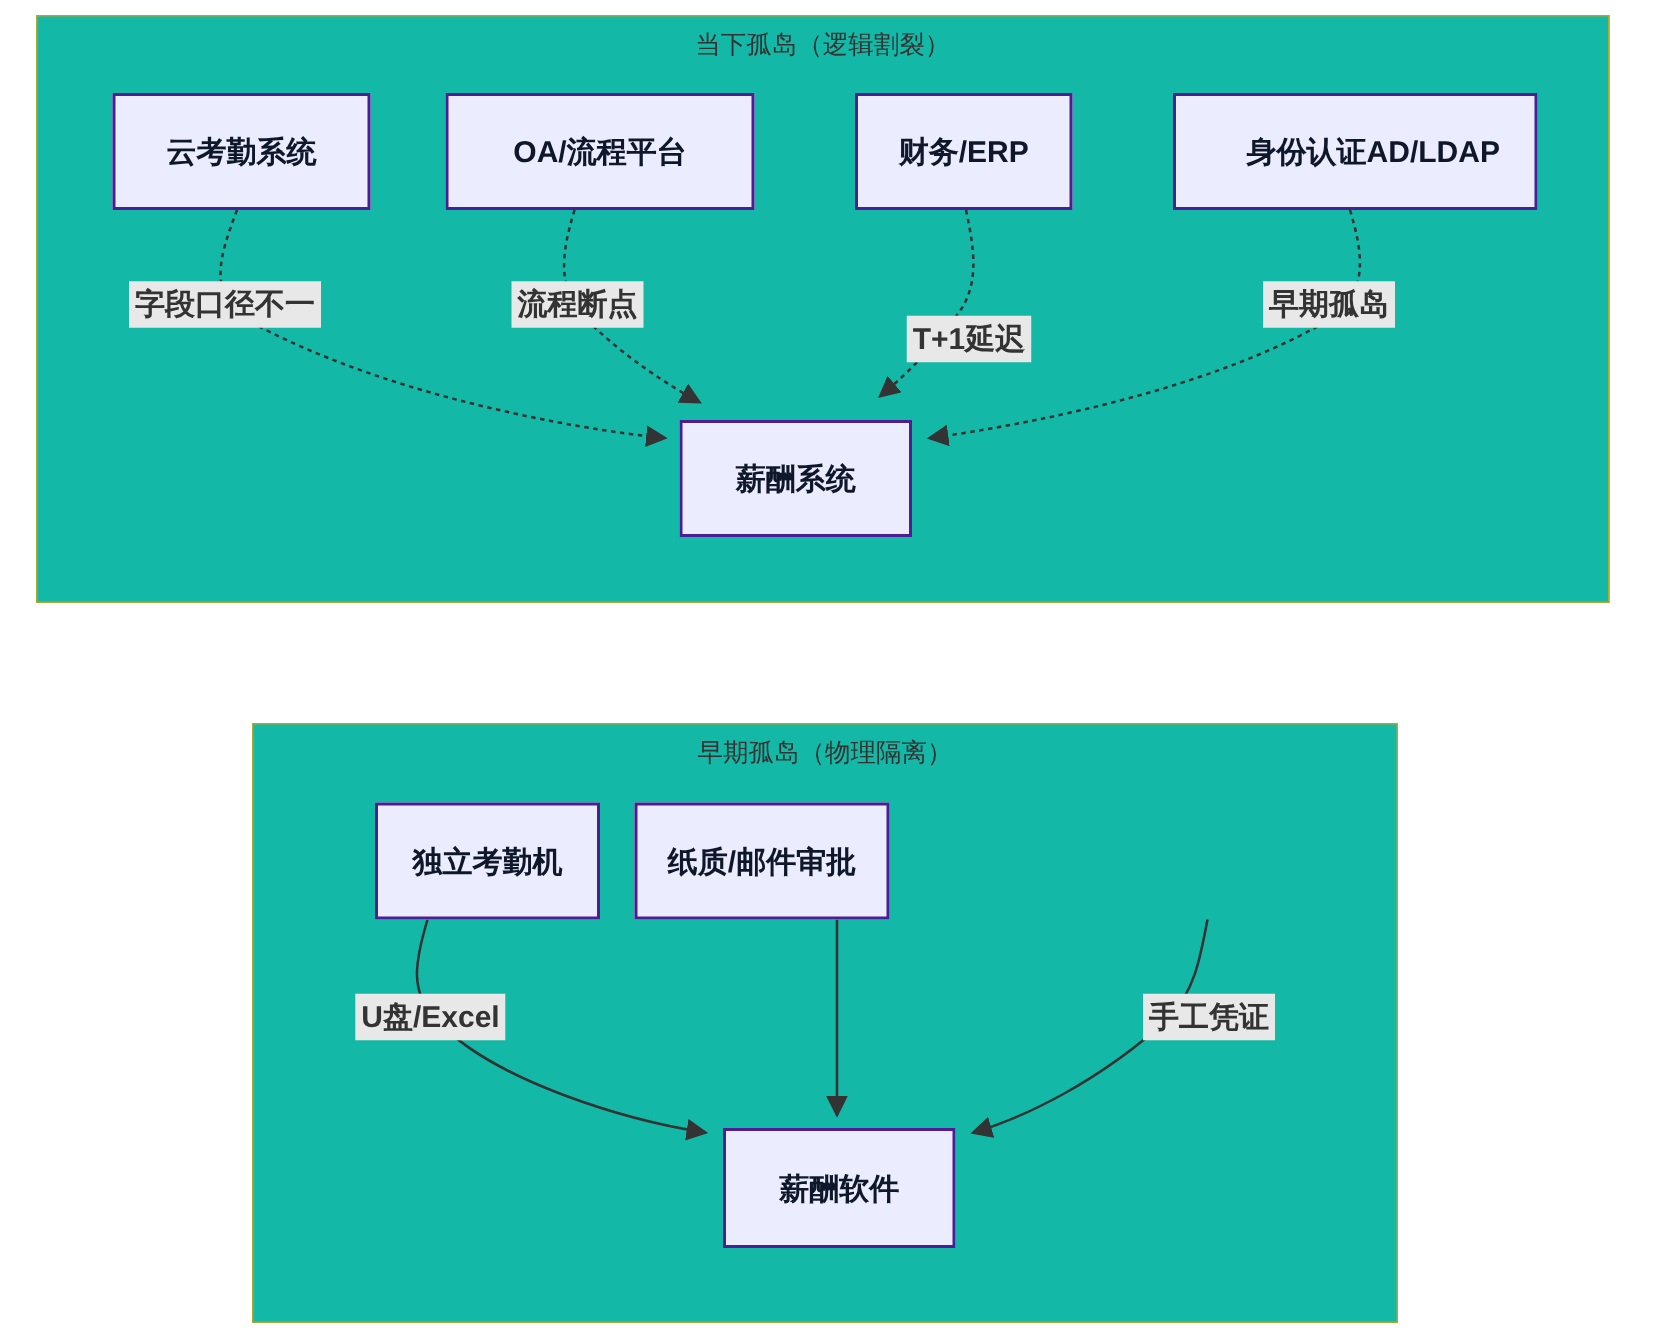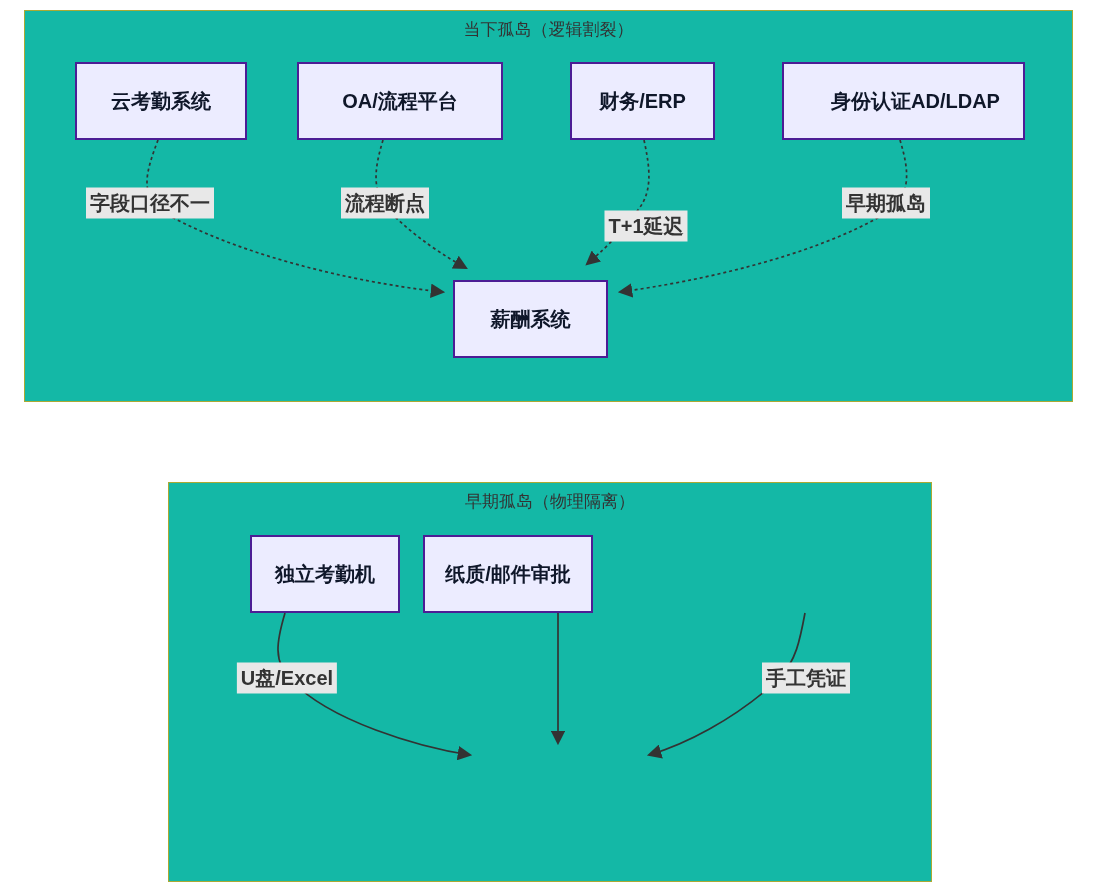--- a/index.html
+++ b/index.html
@@ -107,20 +107,21 @@
   </svg>
 
   <div class="node" style="left:75px; top:62px; width:172px; height:78px;">云考勤系统</div>
   <div class="node" style="left:297px; top:62px; width:206px; height:78px;">OA/流程平台</div>
   <div class="node" style="left:570px; top:62px; width:145px; height:78px;">财务/ERP</div>
   <div class="node" style="left:782px; top:62px; width:243px; height:78px;padding-left:24px;">身份认证AD/LDAP</div>
   <div class="node" style="left:453px; top:280px; width:155px; height:78px;">薪酬系统</div>
 
   <div class="node" style="left:210px; top:535px; width:150px; height:78px;margin-left:40px;">独立考勤机</div>
   <div class="node" style="left:423px; top:535px; width:170px; height:78px;">纸质/邮件审批</div>
+  <div class="node" style="left:482px; top:752px; width:155px; height:80px;">薪酬软件</div>
 
   <div class="edge-label" style="left:150px; top:203px;">字段口径不一</div>
   <div class="edge-label" style="left:385px; top:203px;">流程断点</div>
   <div class="edge-label" style="left:646px; top:203px;margin-top:23px;">T+1延迟</div>
   <div class="edge-label" style="left:886px; top:203px;">早期孤岛</div>
   <div class="edge-label" style="left:287px; top:678px;">U盘/Excel</div>
   <div class="edge-label" style="left:806px; top:678px;">手工凭证</div>
 
 </div>
 

